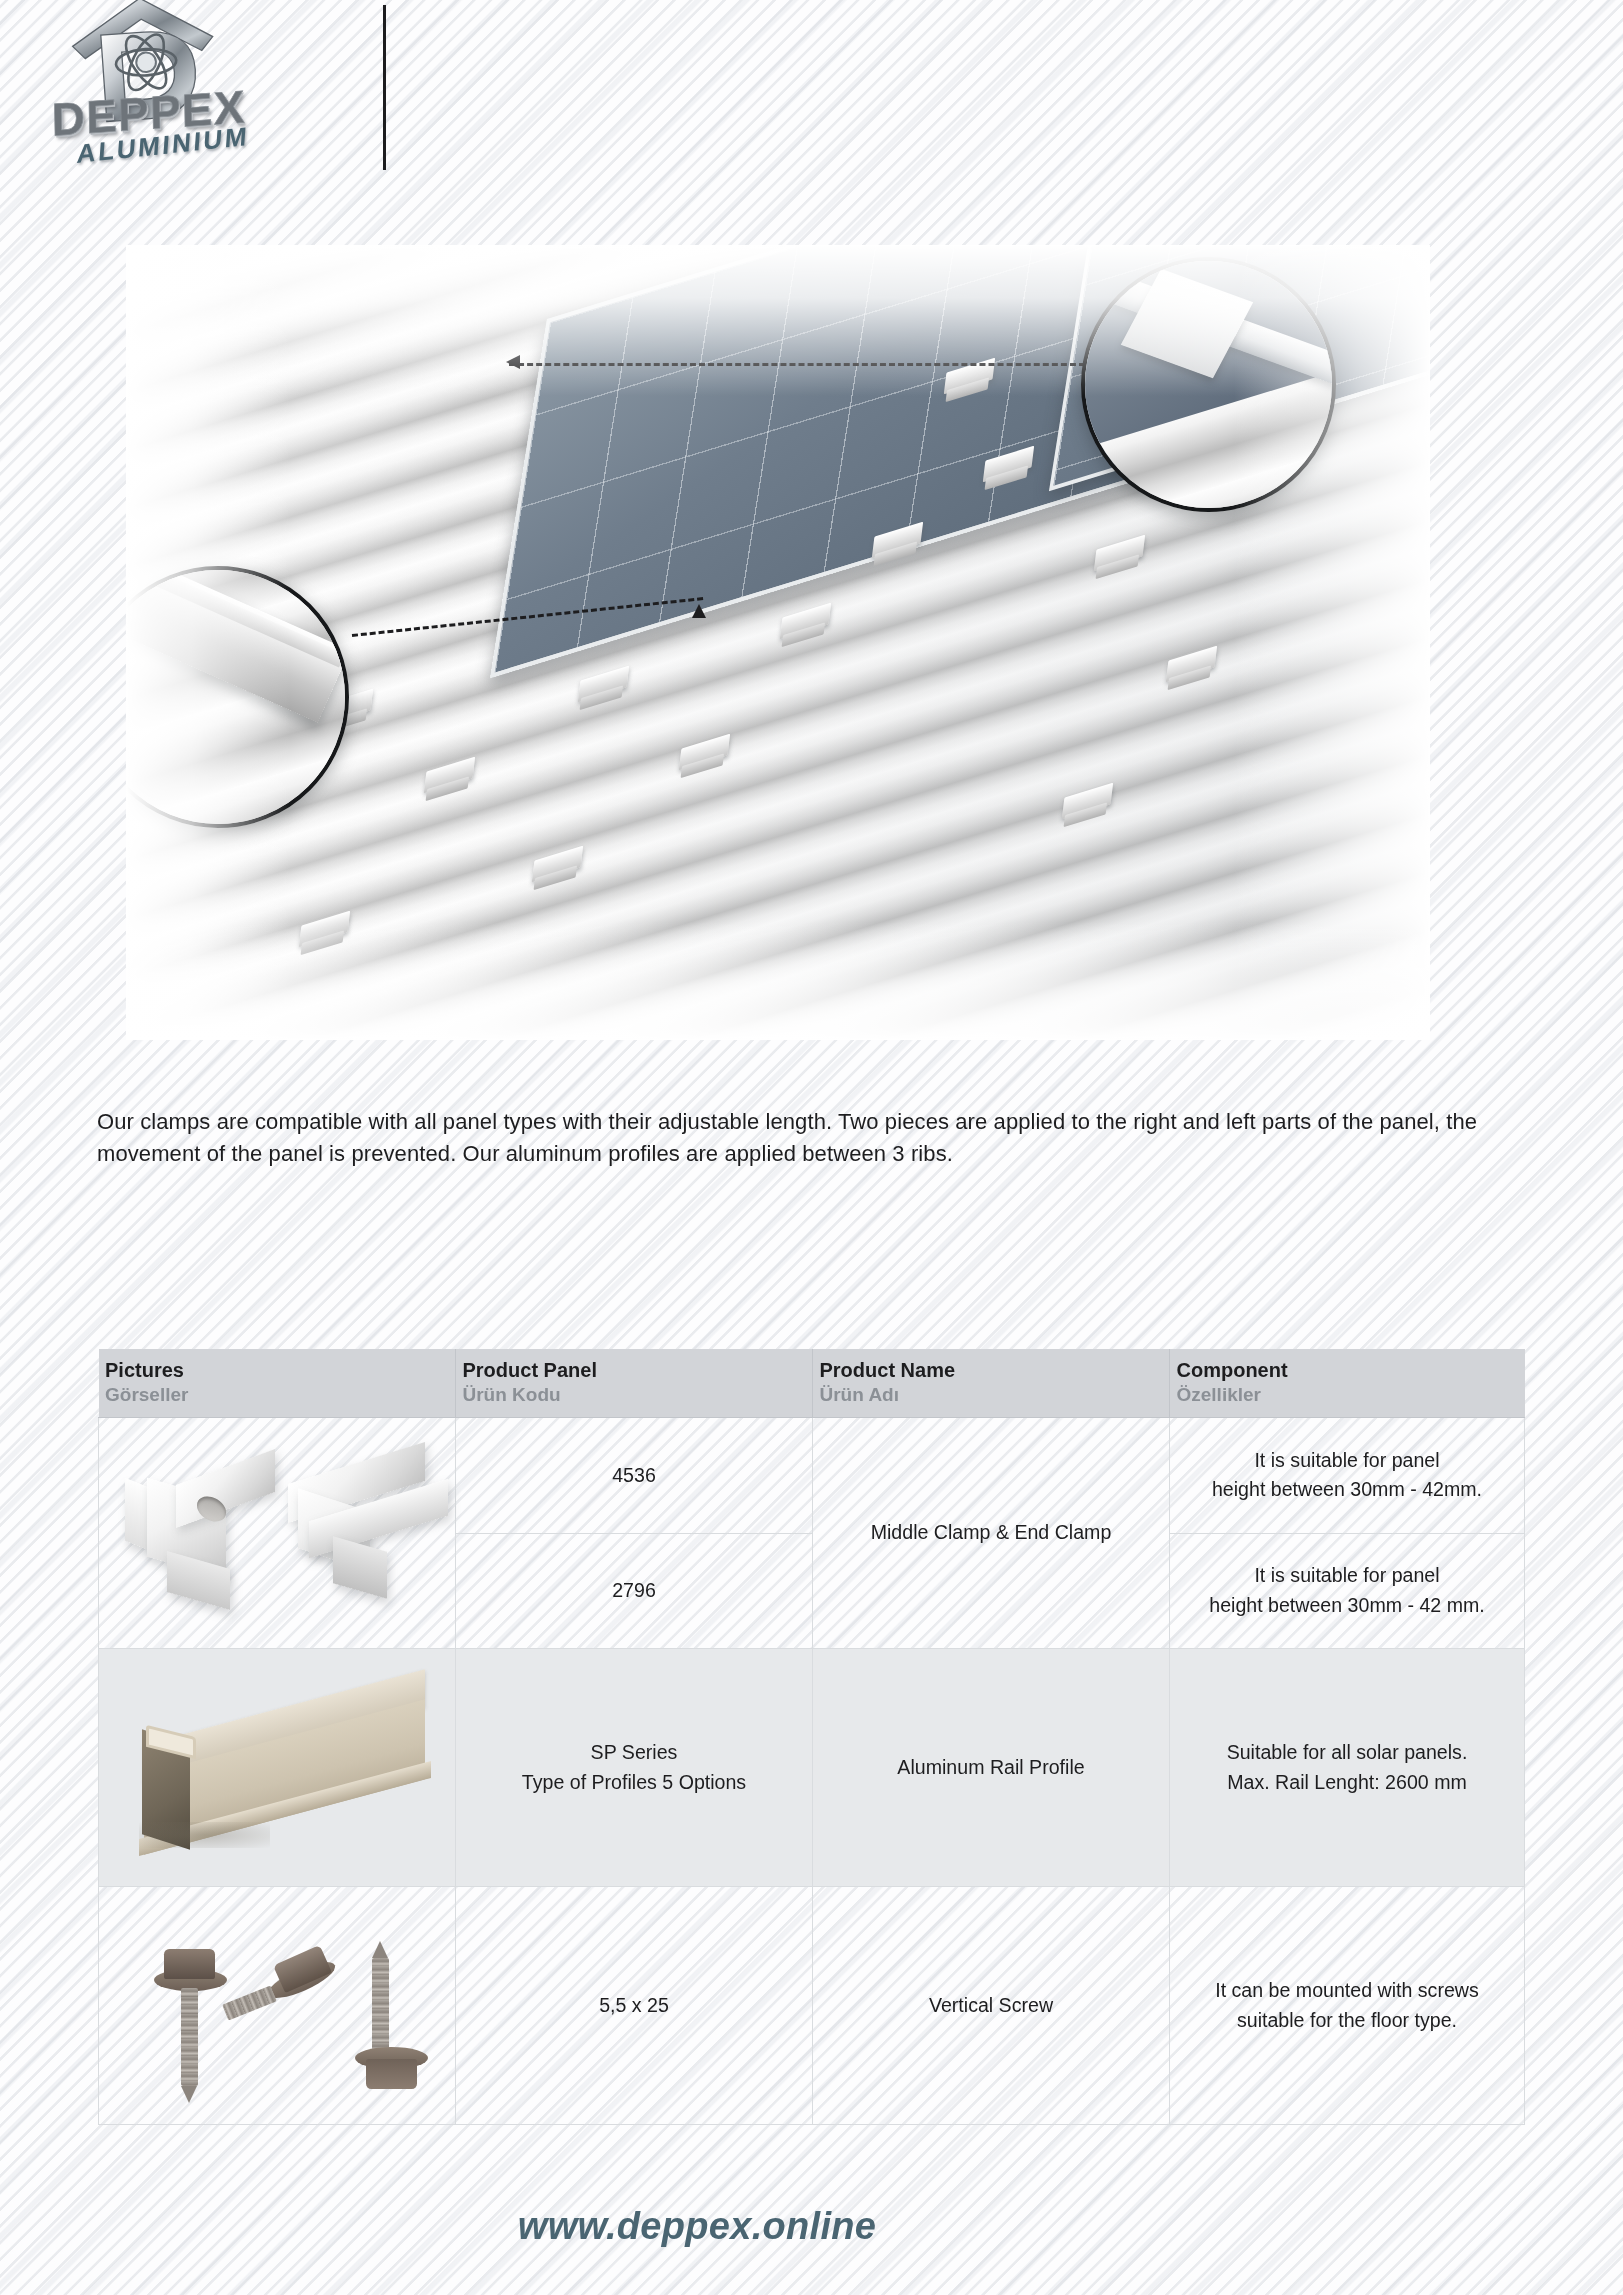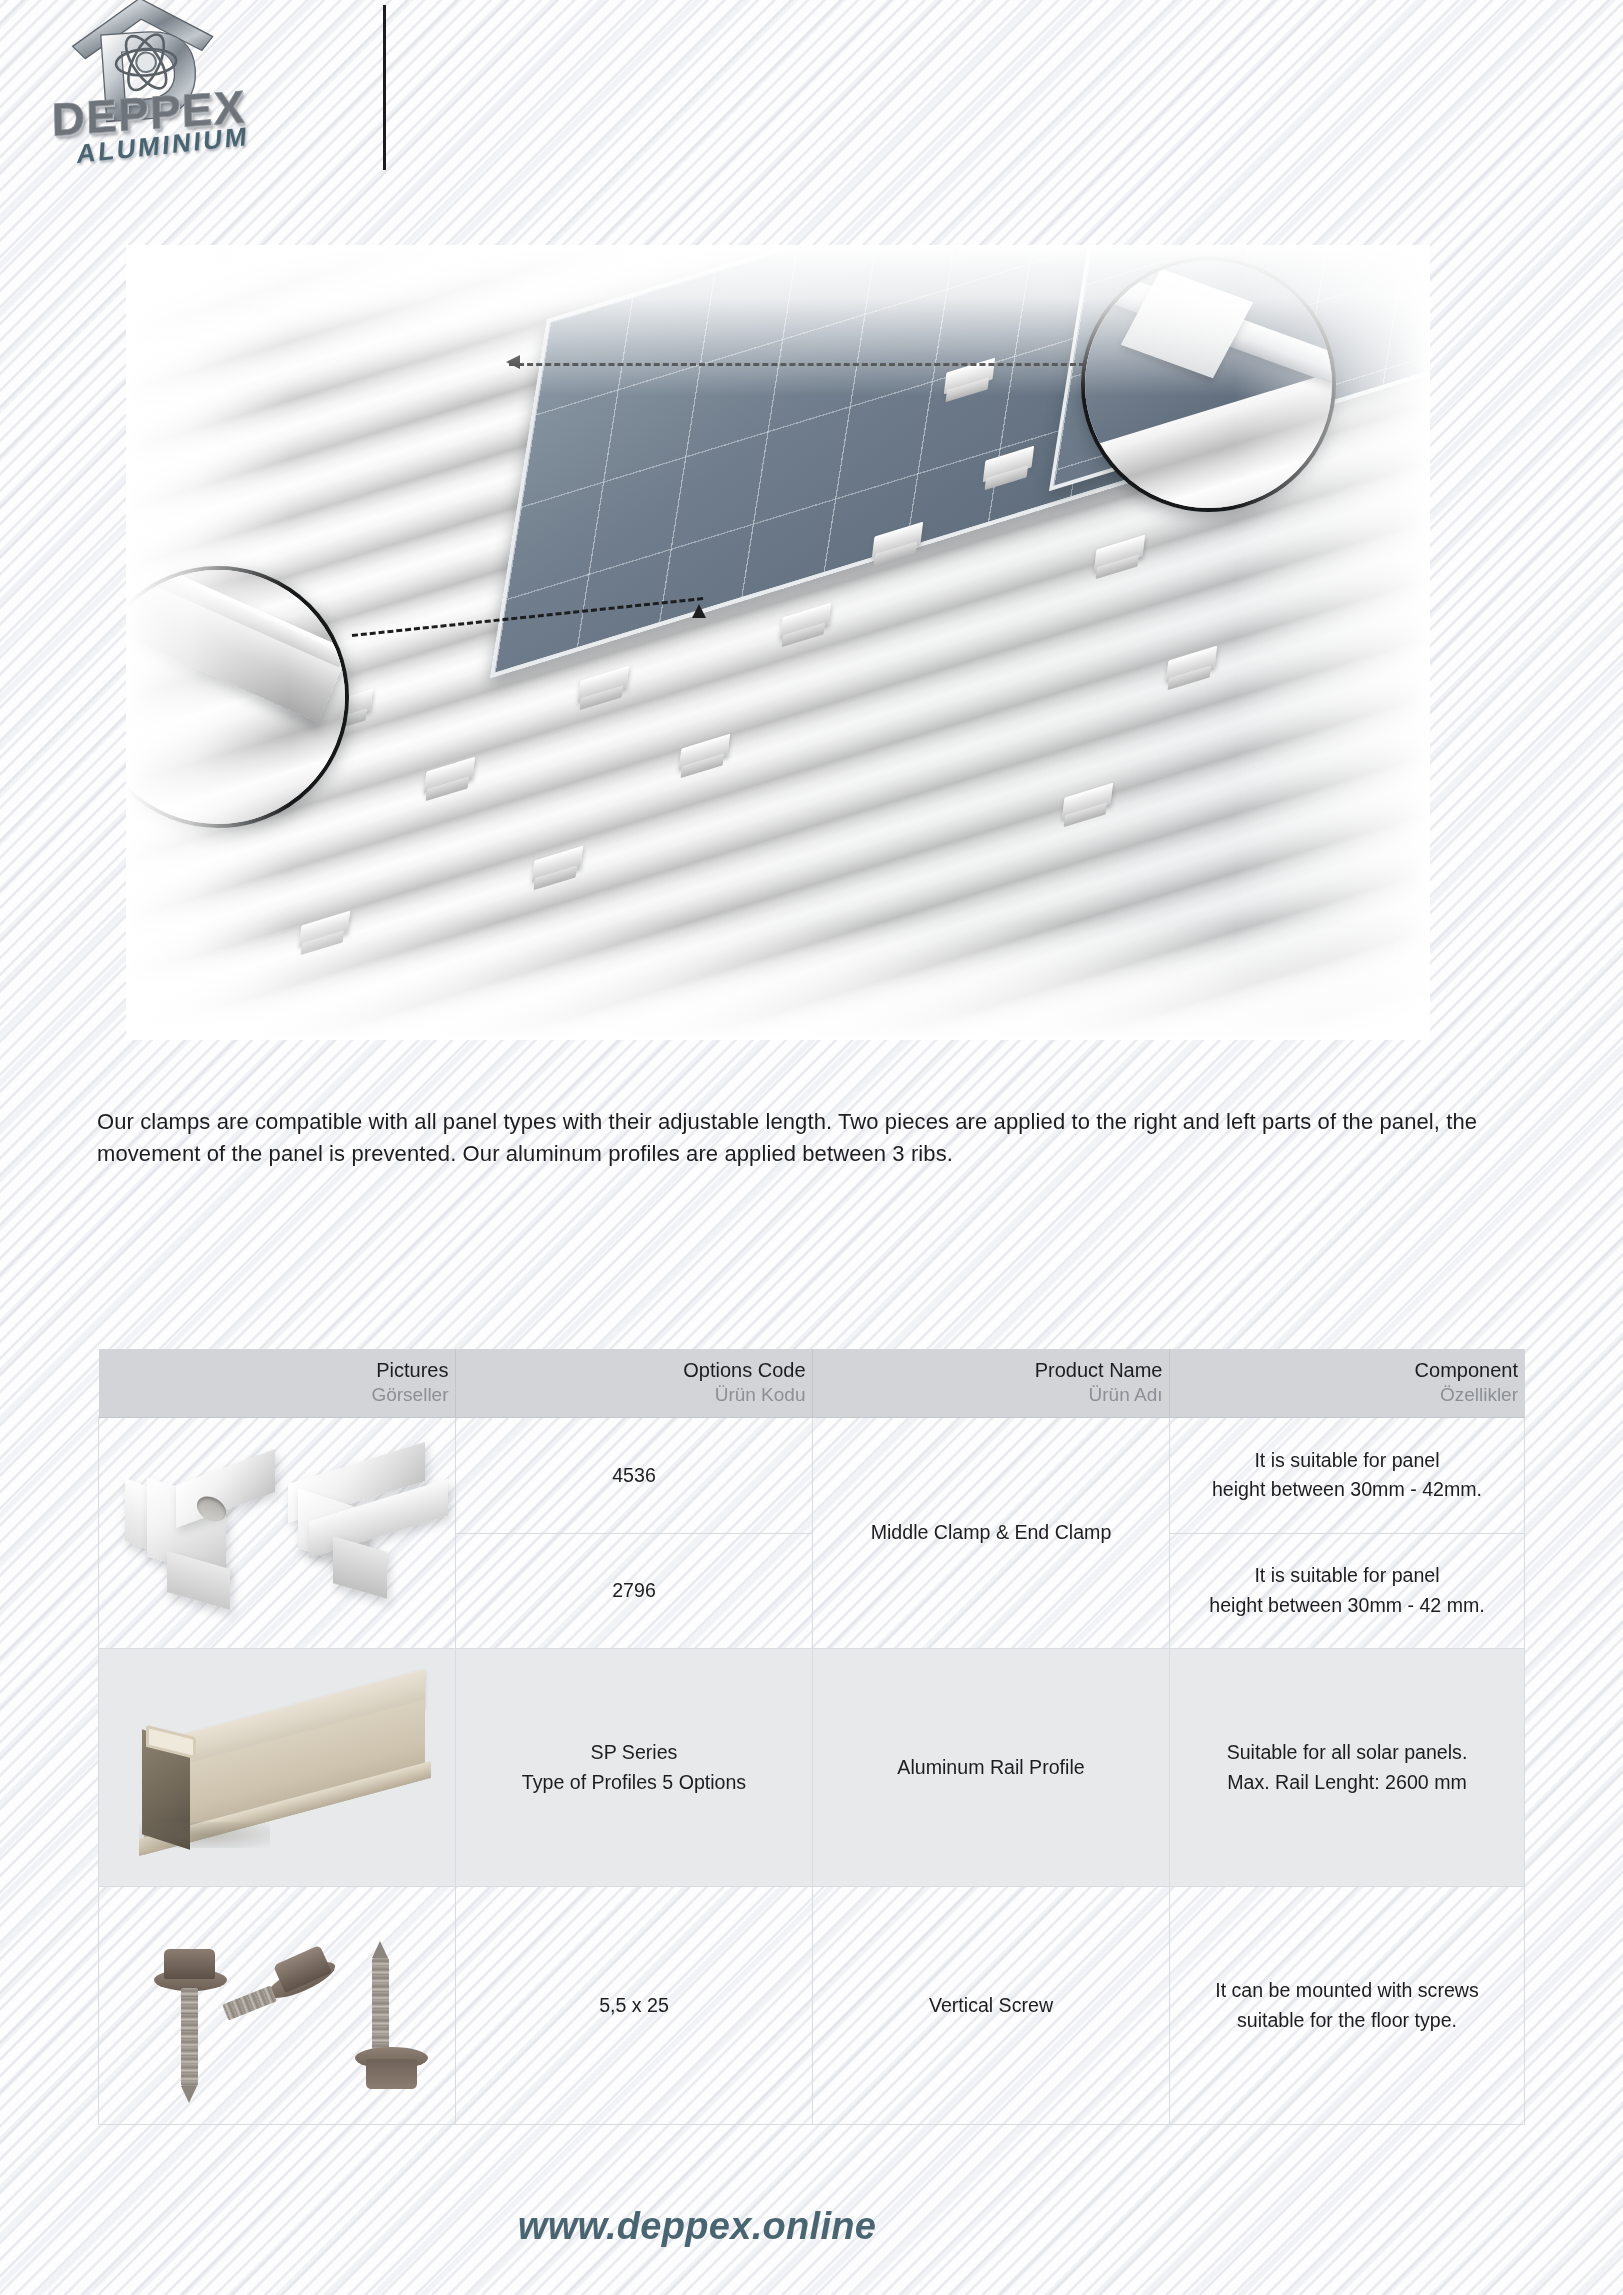--- a/index.html
+++ b/index.html
@@ -279,23 +279,23 @@
   .spec-table col.c-code { width: 357px; }
   .spec-table col.c-name { width: 357px; }
   .spec-table col.c-prop { width: 355px; }
 
   .spec-table th {
     background: #d2d4d8;
     border-right: 1.3px solid #c2c5ca;
     border-bottom: 1.3px solid #c2c5ca;
     height: 64px;
     padding: 9.2px 6.5px;
-    font-weight: 400;
+    font-weight: 700;
     vertical-align: middle;
-    text-align: right;
+    text-align: left;
   }
   .spec-table th:last-child { border-right: none; }
   .th-en { display: block; font-size: 20px; color: #1d1d1f; line-height: 1.25; }
   .th-tr { display: block; font-size: 19px; color: #8b9096; line-height: 1.3; }
 
   .spec-table td {
     border: 0.7px solid #d9dcdf;
     text-align: center;
     vertical-align: middle;
     font-size: 19.6px;
@@ -522,21 +522,21 @@
       <col class="c-name">
       <col class="c-prop">
   </colgroup>
   <thead>
     <tr>
       <th>
         <span class="th-en">Pictures</span>
         <span class="th-tr">Görseller</span>
       </th>
       <th>
-        <span class="th-en">Options Code</span>
+        <span class="th-en">Product Panel</span>
         <span class="th-tr">Ürün Kodu</span>
       </th>
       <th>
         <span class="th-en">Product Name</span>
         <span class="th-tr">Ürün Adı</span>
       </th>
       <th>
         <span class="th-en">Component</span>
         <span class="th-tr">Özellikler</span>
       </th>

